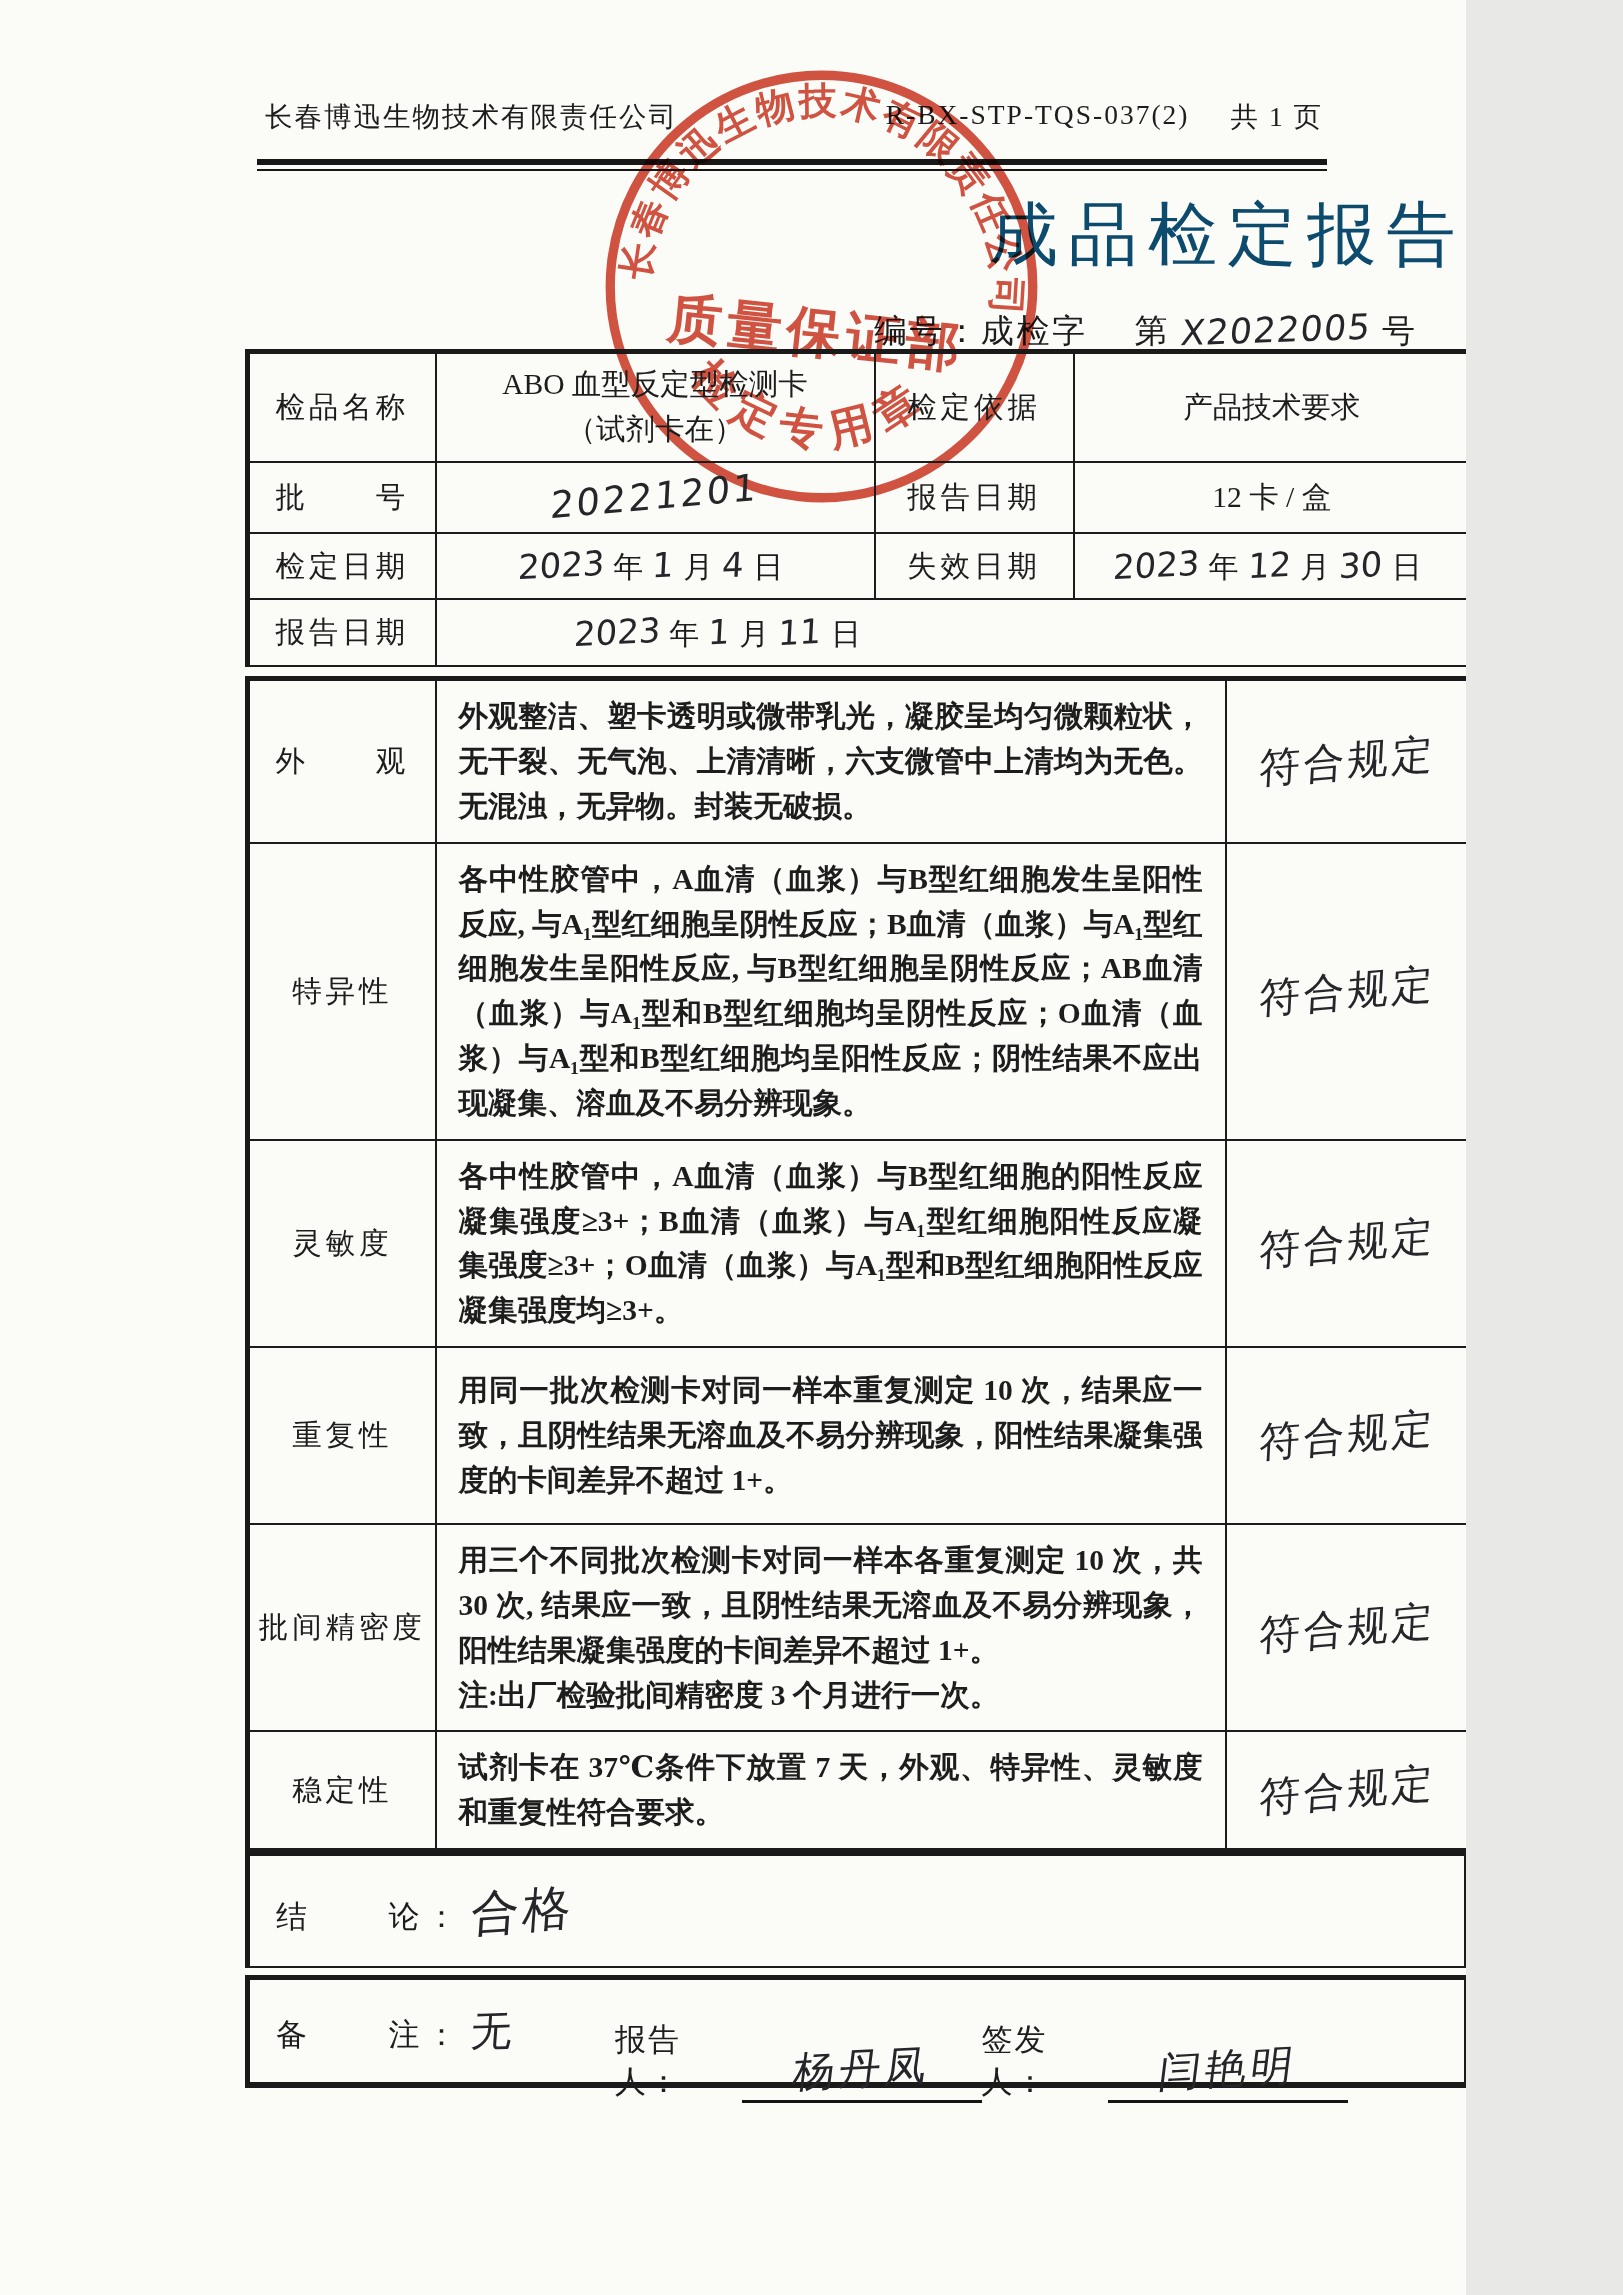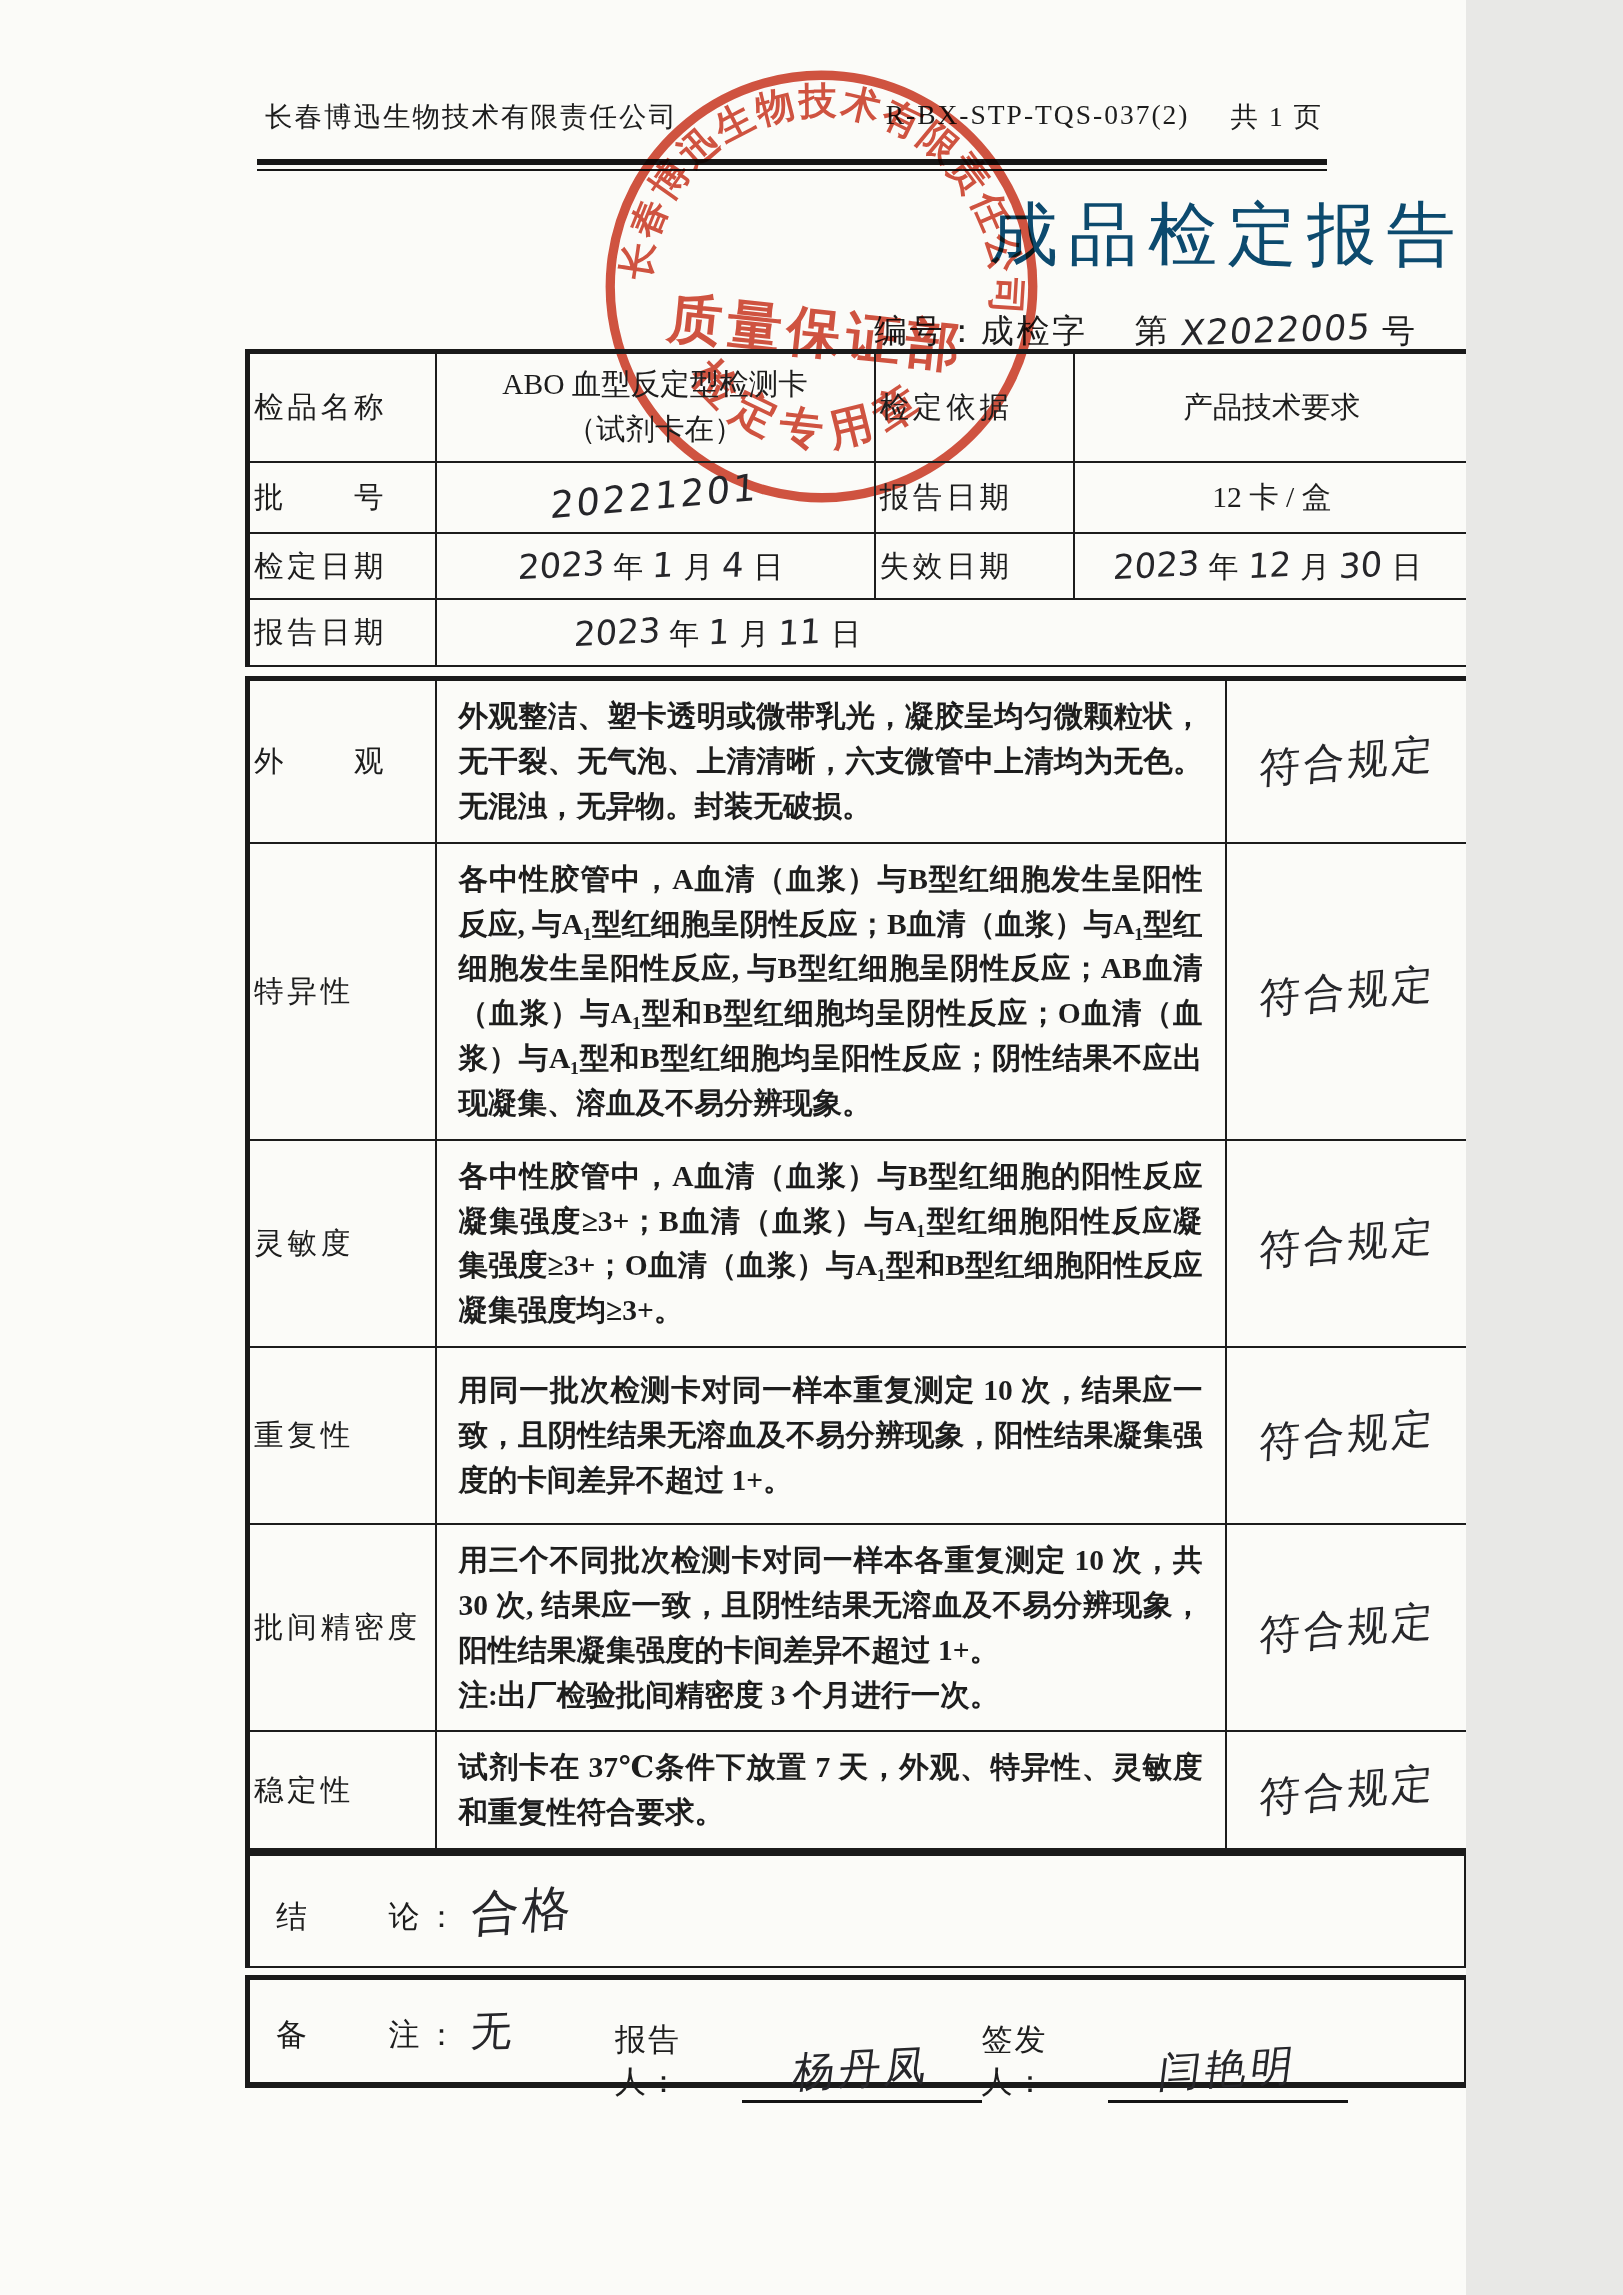--- a/index.html
+++ b/index.html
@@ -46,21 +46,21 @@
   .tables { position:absolute; left:245px; top:349px; width:1224px; }
   table { border-collapse:collapse; table-layout:fixed; width:1224px; }
   td {
     border:2.6px solid #1c1c1c; vertical-align:middle;
     font-size:29.5px; line-height:1.52; padding:6.5px 17px;
   }
   .tA { border:5.2px solid #1a1a1a; border-bottom-width:2.6px; }
   .tB { border:5.2px solid #1a1a1a; border-bottom:none; margin-top:9.2px; }
   .tC1 { border:5.2px solid #1a1a1a; border-top-width:6.5px; border-bottom-width:2.6px; }
   .tC2 { border:5.2px solid #1a1a1a; margin-top:7.9px; border-bottom-width:6.5px; }
-  td.lbl { text-align:left; letter-spacing:3.9px; padding:6.5px 3.9px; }
+  td.lbl { text-align:center; letter-spacing:3.9px; padding:6.5px 3.9px; }
   td.ctr { text-align:center; }
   td.std { text-align:justify; white-space:pre-line; padding:13px 22px;font-weight:bold; }
   td.res { text-align:center; padding:0 5.2px; }
   td.datecell { text-align:center; white-space:nowrap; }
   td.datecell .u { display:inline-block; padding:0 9.2px; font-size:30px; }
   .tC1 td, .tC2 td { font-size:31px; padding:18.3px 26px; height:65px; vertical-align:middle; }
   
   .stamp {
     position:absolute; left:589px; top:54px; width:465px; height:465px;
     transform:rotate(6deg); mix-blend-mode:multiply; opacity:.88;

